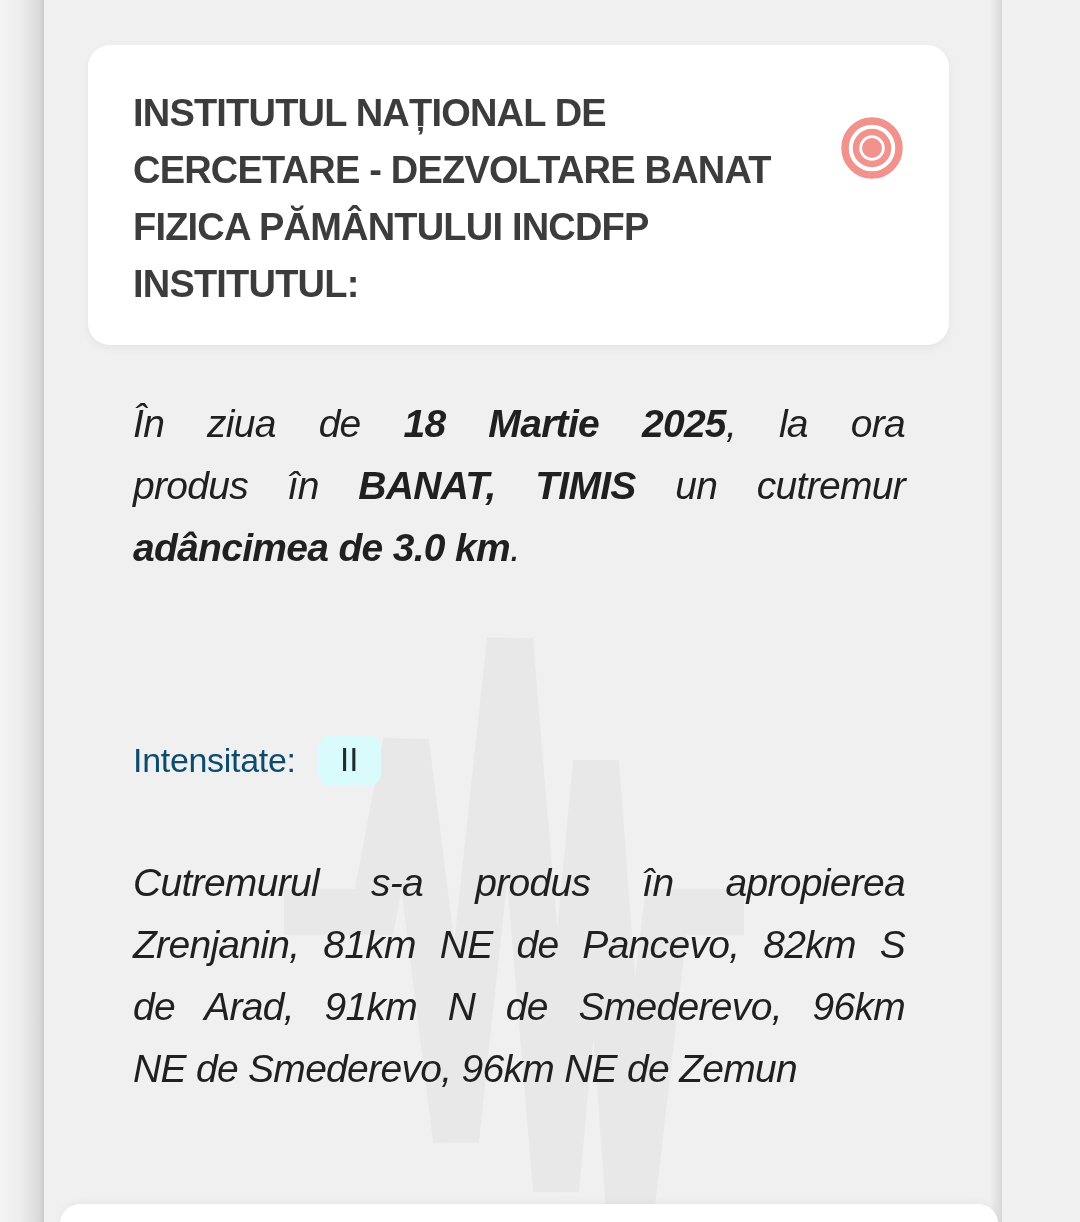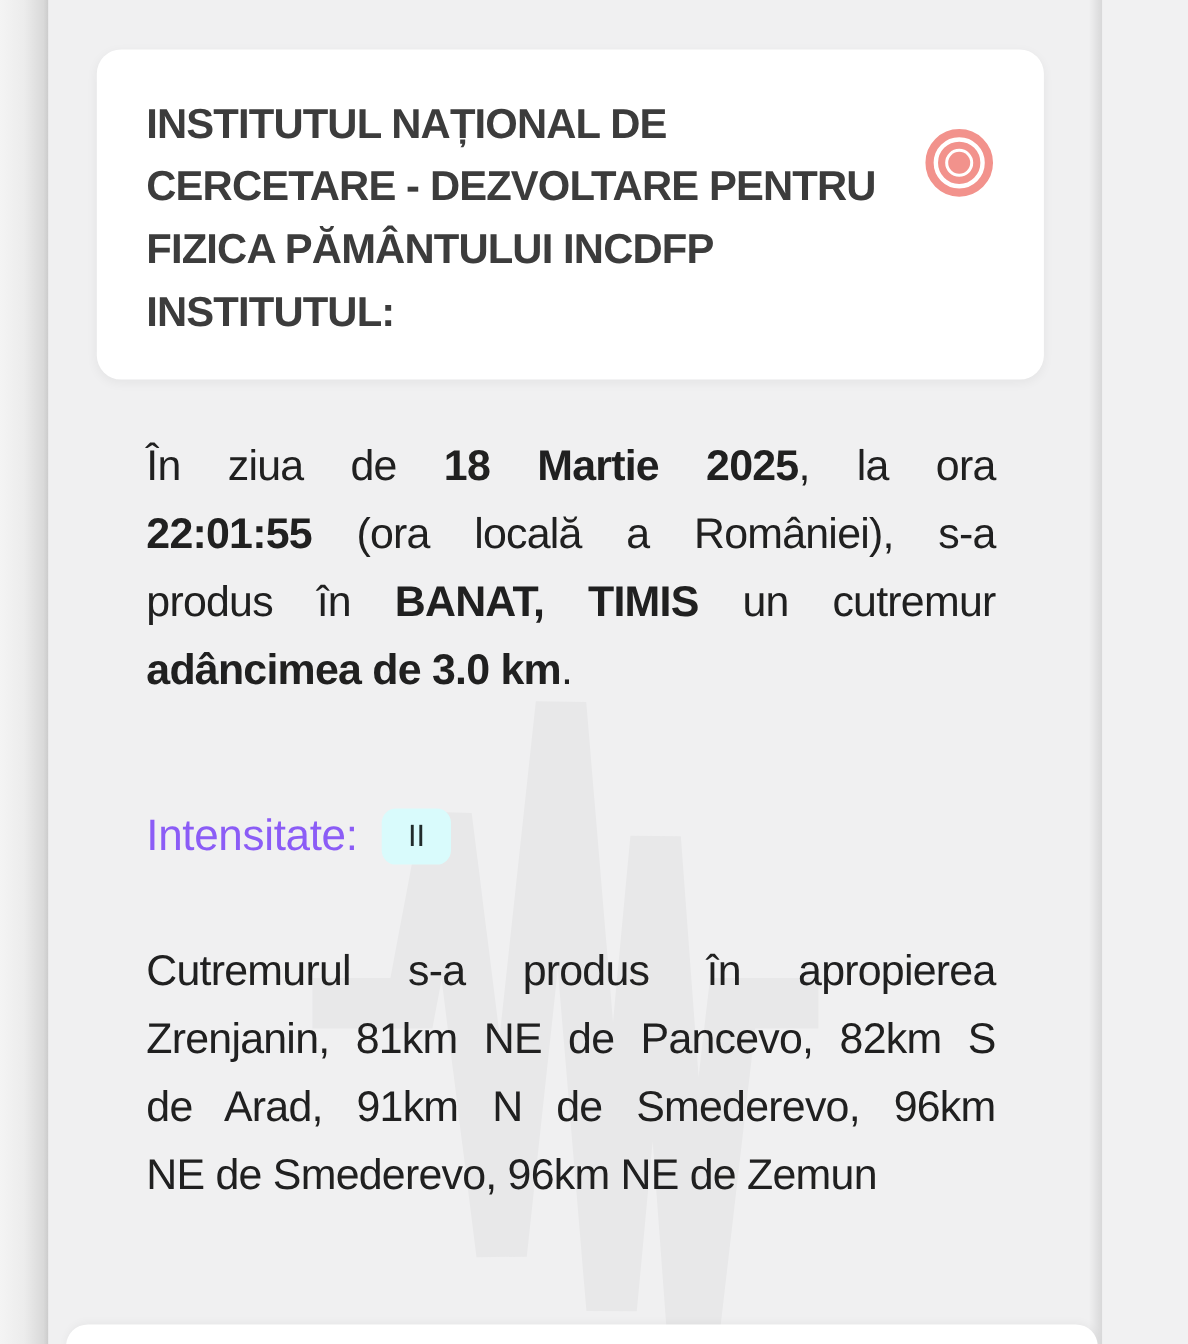--- a/index.html
+++ b/index.html
@@ -43,34 +43,34 @@
     padding: 40px 45px 0 45px;
   }
   .card-title { color: #3c3c3c; font-weight: bold; font-size: 38px; letter-spacing: -0.8px; }
   .card-title .tline { line-height: 57px; white-space: nowrap; }
 
   .epicenter-icon { position: absolute; top: 72px; right: 46px; width: 62px; height: 62px; }
 
   
   .report { position: absolute; left: 89px; top: 0; width: 772px; z-index: 1; color: #202020; }
   .para { position: absolute; left: 0; width: 772px; font-size: 39px; letter-spacing: -0.7px; }
-  .para .tline { line-height: 62px; }
+  .para .tline { line-height: 62px; font-style: italic; }
   .para .tline.just { text-align: justify; text-align-last: justify; }
   .b { font-weight: bold; }
 
   .para1 { top: 393px; }
   .para2 { top: 852px; }
 
   .intensity-row { position: absolute; left: 0; top: 733px; height: 54px; display: flex; align-items: center; }
-  .intensity-label { font-size: 40px; color: #8b5cf6; letter-spacing: -0.3px; }
+  .intensity-label { font-size: 34px; color: #0c4a6e; letter-spacing: -0.3px; }
   .intensity-badge {
     margin-left: 22px; min-width: 63px; height: 51px;
     border-radius: 13px;
     display: flex; align-items: center; justify-content: center;
-    font-size: 28px; color: #212b2b; padding: 0 14px;
+    font-size: 33px; color: #212b2b; padding: 0 14px;
   }
 
   
   .next-card-peek {
     position: absolute; left: 16px; bottom: -6px; z-index: 1;
     width: 938px; height: 24px;
     background: #ffffff; border-radius: 20px 20px 0 0;
     box-shadow: 0 -2px 8px rgba(0,0,0,0.04);
   }
 </style>
@@ -83,36 +83,35 @@
 
   <div class="main-panel">
 
     <svg class="watermark" width="958" height="1222" viewBox="0 0 958 1222">
       <path d="M 240 912 L 330 912 L 362 742 L 412 1140 L 466 640 L 512 1190 L 552 762 L 586 1222 L 622 912 L 700 912" fill="none" stroke="#e8e8e9" stroke-width="46" stroke-linejoin="miter" stroke-linecap="butt"></path>
     </svg>
 
     <div class="card">
       <div class="card-title">
           <div class="tline"><span>INSTITUTUL NAȚIONAL DE</span></div>
-          <div class="tline"><span>CERCETARE - DEZVOLTARE PENTRU</span></div>
+          <div class="tline"><span>CERCETARE - DEZVOLTARE BANAT</span></div>
           <div class="tline"><span>FIZICA PĂMÂNTULUI INCDFP</span></div>
           <div class="tline"><span>INSTITUTUL:</span></div>
         </div>
       <svg class="epicenter-icon" viewBox="0 0 62 62">
         <circle cx="31" cy="31" r="27" fill="none" stroke="#f2928c" stroke-width="7.5"></circle>
         <circle cx="31" cy="31" r="16" fill="none" stroke="#f2928c" stroke-width="6.5"></circle>
         <circle cx="31" cy="31" r="10" fill="#f2928c"></circle>
       </svg>
     </div>
 
     <div class="report">
 
       <div class="para para1">
           <div class="tline just"><span>În ziua de </span><span class="b">18 Martie 2025</span><span>, la ora</span></div>
-          <div class="tline just"><span class="b">22:01:55</span><span> (ora locală a României), s-a</span></div>
           <div class="tline just"><span>produs în </span><span class="b">BANAT, TIMIS</span><span> un cutremur</span></div>
           <div class="tline"><span class="b">adâncimea de 3.0 km</span><span>.</span></div>
         </div>
 
       <div class="intensity-row">
         <span class="intensity-label">Intensitate:</span>
         <span class="intensity-badge" style="background: rgb(217, 251, 252);">II</span>
       </div>
 
       <div class="para para2">

